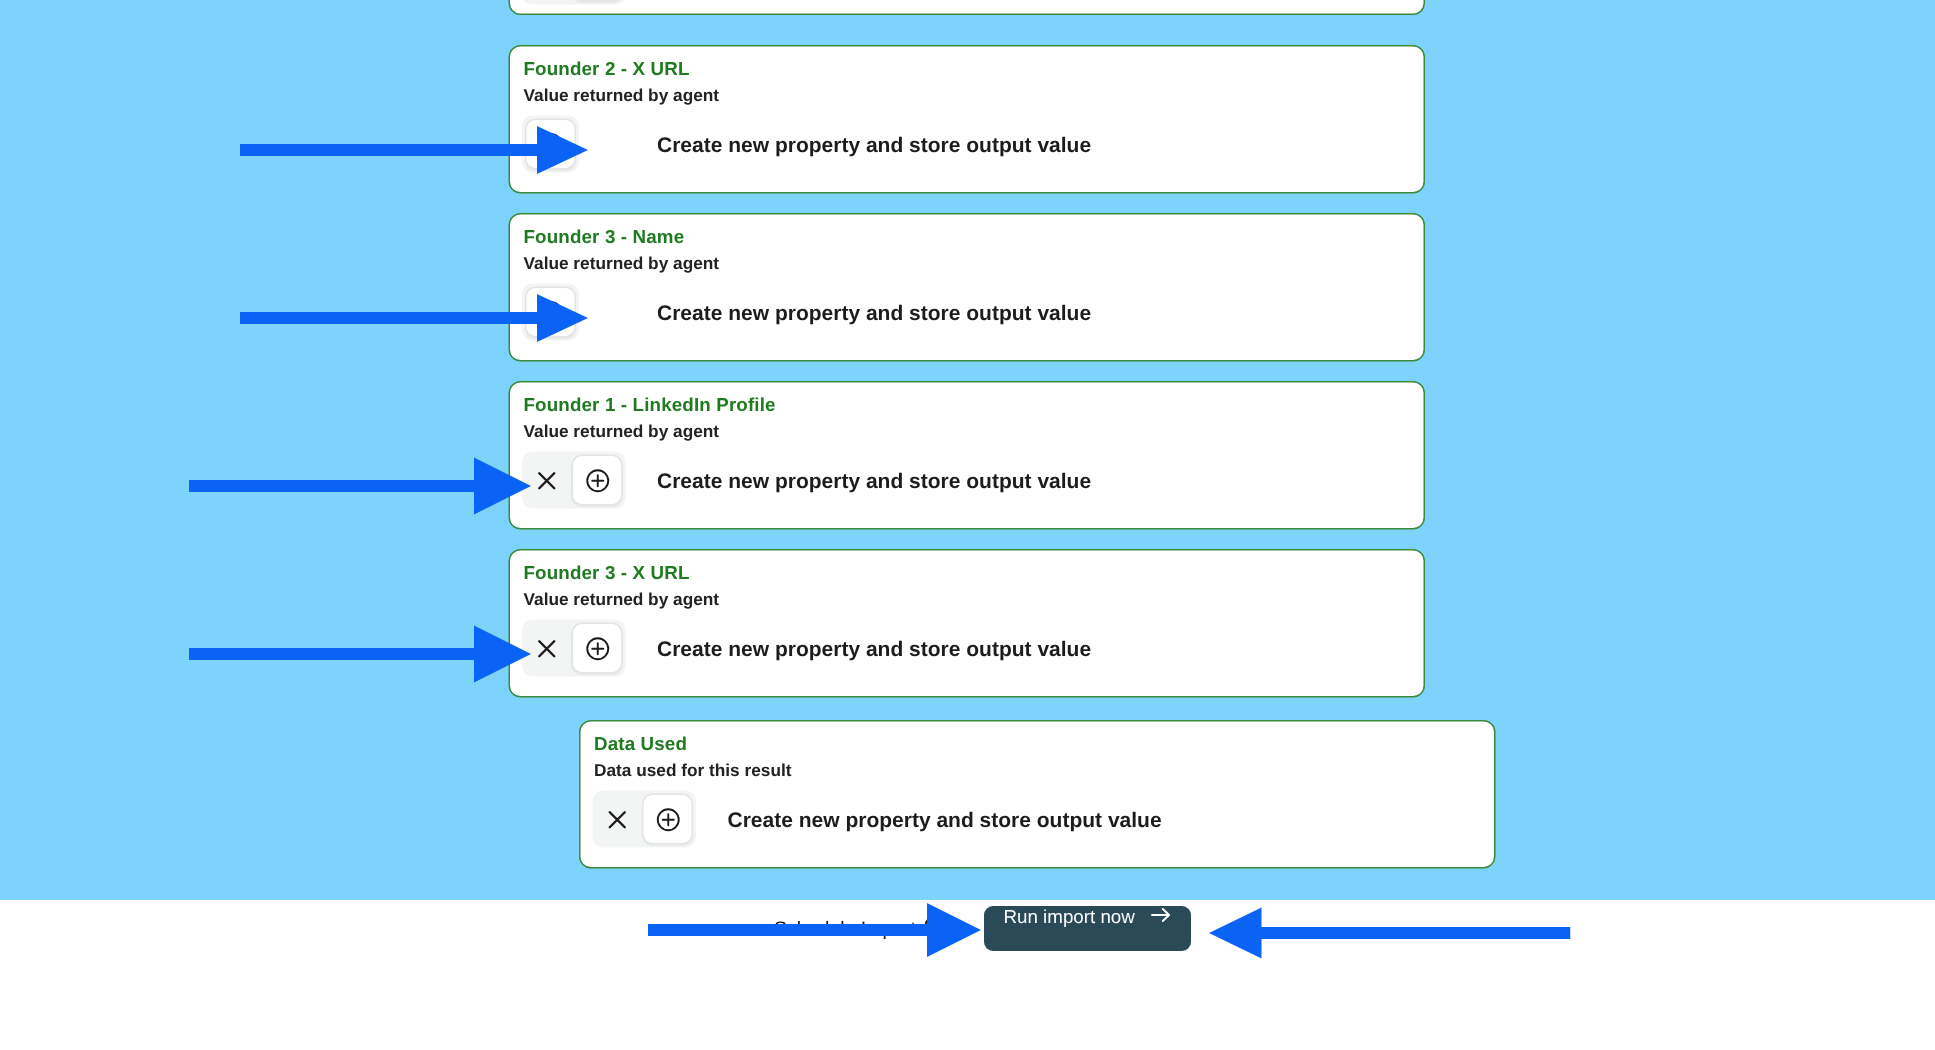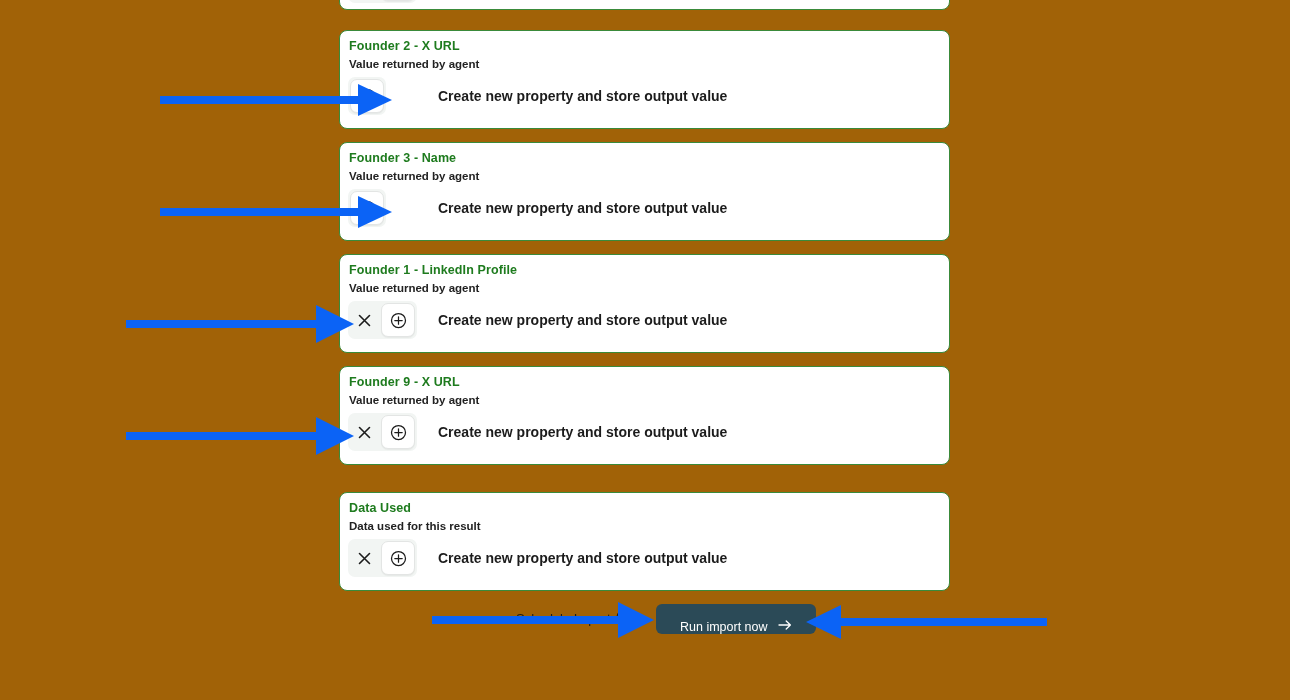--- a/index.html
+++ b/index.html
@@ -9,22 +9,22 @@
     width: 1290px;
     height: 700px;
     background: #ffffff;
     font-family: "Liberation Sans", sans-serif;
     overflow: hidden;
   }
 
   #stage {
     position: relative;
     width: 1290px;
-    height: 700px;
-    background: #a16207;
+    height: 600px;
+    background: #7dd3fc;
   }
 
   
   .card {
     position: absolute;
     left: 339px;
     width: 611px;
     background: #ffffff;
     border: 1.5px solid #3a8a3a;
     border-radius: 8px;
@@ -122,23 +122,23 @@
     color: #1c1c1c;
     white-space: nowrap;
   }
 
   #run-import-btn {
     position: absolute;
     left: 656px;
     top: 604px;
     height: 30px;
     display: flex;
-    align-items: flex-end;
+    align-items: flex-start;
     gap: 10px;
-    padding: 0 24px;
+    padding: 0 13px;
     background: #2b4a57;
     color: #ffffff;
     border: none;
     border-radius: 6px;
     font-family: "Liberation Sans", sans-serif;
     font-size: 12.5px;
     cursor: pointer;
   }
 
   
@@ -205,39 +205,39 @@
         <svg width="17" height="17" viewBox="0 0 17 17" aria-hidden="true">
           <circle cx="8.5" cy="8.5" r="7" stroke="#1c1c1c" stroke-width="1.25" fill="none"></circle>
           <path d="M8.5 4.8 L8.5 12.2 M4.8 8.5 L12.2 8.5" stroke="#1c1c1c" stroke-width="1.25" stroke-linecap="round"></path>
         </svg>
       </div>
     </div>
     <div class="ctrl-label" style="left:98px;">Create new property and store output value</div>
   </div>
 
   <div class="card" id="card-founder3-x-url" style="top:366px; height:99px;">
-    <div class="card-title">Founder 9 - X URL</div>
+    <div class="card-title">Founder 3 - X URL</div>
     <div class="card-sub">Value returned by agent</div>
     <div class="ctrl-strip">
       <button class="btn-x">
         <svg width="15" height="15" viewBox="0 0 15 15" aria-hidden="true">
           <path d="M2.5 2.5 L12.5 12.5 M12.5 2.5 L2.5 12.5" stroke="#1c1c1c" stroke-width="1.6" fill="none" stroke-linecap="round"></path>
         </svg>
       </button>
       <div class="btn-plus">
         <svg width="17" height="17" viewBox="0 0 17 17" aria-hidden="true">
           <circle cx="8.5" cy="8.5" r="7" stroke="#1c1c1c" stroke-width="1.25" fill="none"></circle>
           <path d="M8.5 4.8 L8.5 12.2 M4.8 8.5 L12.2 8.5" stroke="#1c1c1c" stroke-width="1.25" stroke-linecap="round"></path>
         </svg>
       </div>
     </div>
     <div class="ctrl-label" style="left:98px;">Create new property and store output value</div>
   </div>
 
-  <div class="card" id="card-data-used" style="top:492px; height:99px;">
+  <div class="card" id="card-data-used" style="top:480px; height:99px;margin-left:47px;">
     <div class="card-title">Data Used</div>
     <div class="card-sub">Data used for this result</div>
     <div class="ctrl-strip">
       <button class="btn-x">
         <svg width="15" height="15" viewBox="0 0 15 15" aria-hidden="true">
           <path d="M2.5 2.5 L12.5 12.5 M12.5 2.5 L2.5 12.5" stroke="#1c1c1c" stroke-width="1.6" fill="none" stroke-linecap="round"></path>
         </svg>
       </button>
       <div class="btn-plus">
         <svg width="17" height="17" viewBox="0 0 17 17" aria-hidden="true">

